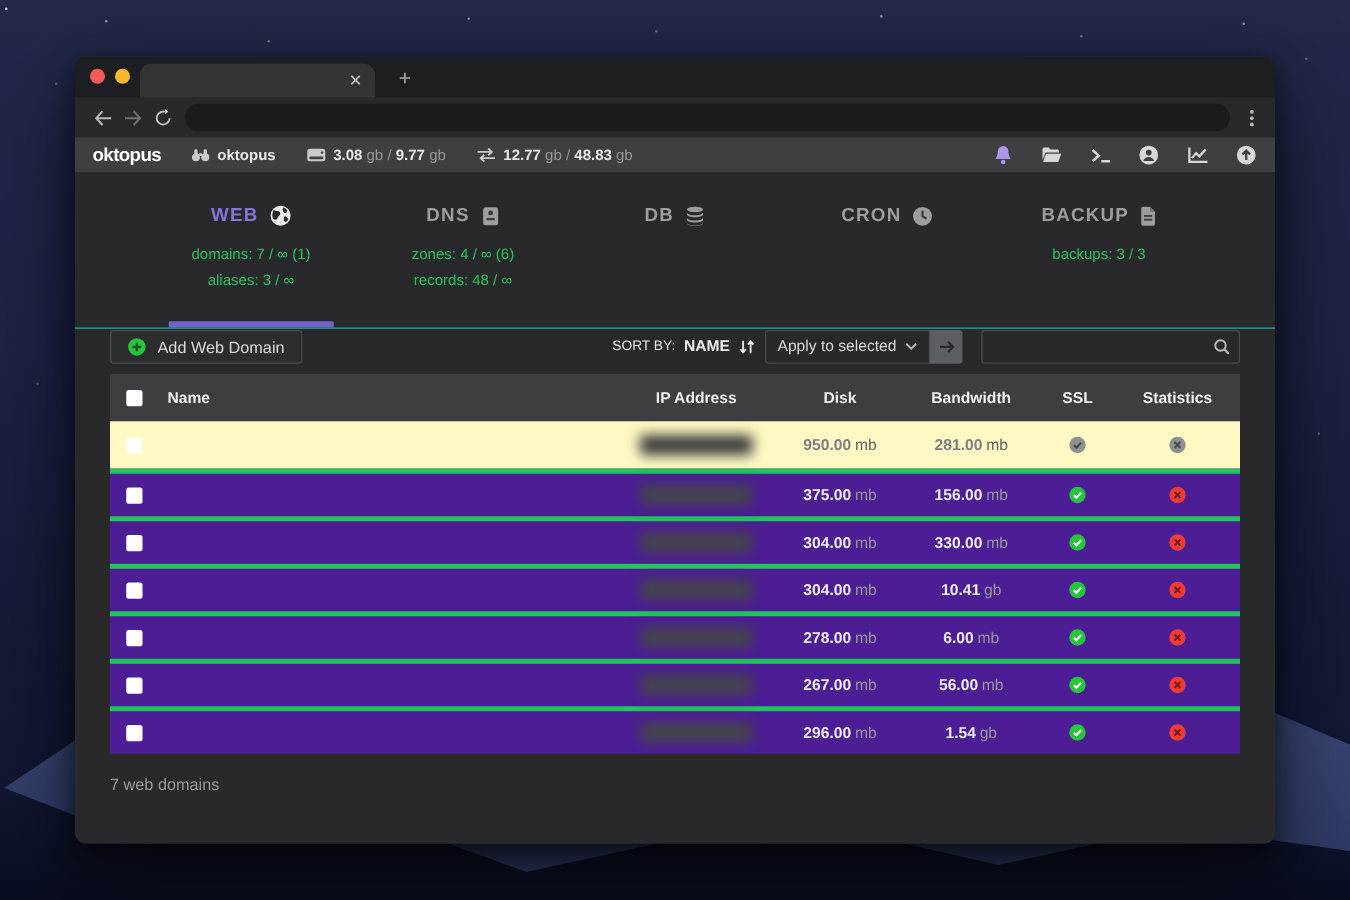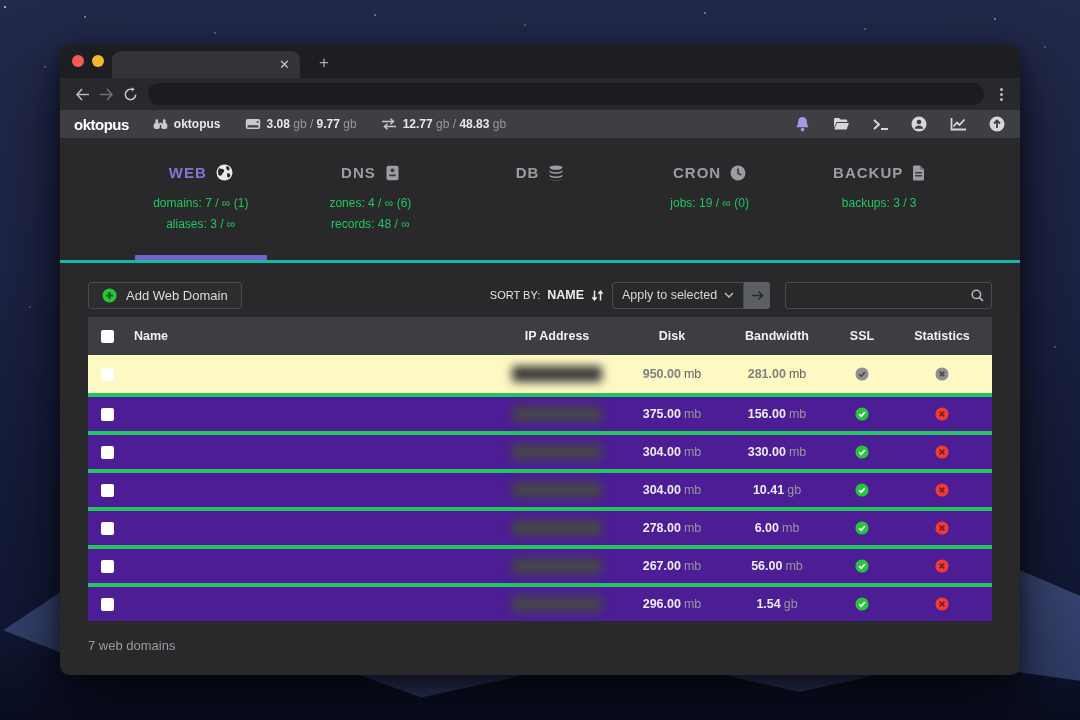--- a/index.html
+++ b/index.html
@@ -54,31 +54,31 @@
   .stat { display:flex; align-items:center; gap:6px; margin-left:24px; font-size:12px; }
   .stat svg { flex:none; }
   .stat .v { color:#e8e8ea; font-weight:bold; }
   .stat .u { color:#97989b; }
   .appbar-right { margin-left:auto; display:flex; align-items:center; gap:21px; }
   .abtn { width:18px; height:18px; display:flex; align-items:center; justify-content:center; color:#d6d7da; }
   .abtn.bell { color:#ab97ea; }
 
   
   .nav { position:relative; display:grid; grid-template-columns:repeat(5,1fr); padding:26px 56px 0;
-    height:125px; border-bottom:3px solid #14b8a6; background:#29292b; }
+    height:125px; border-bottom:1px solid #14b8a6; background:#29292b; }
   .navtab { text-align:center; position:relative; }
   .navtab .title { display:inline-flex; align-items:center; gap:9px; font-size:15px; letter-spacing:1px;
     color:#9c9da0; font-weight:bold; }
   .navtab.active .title .lbl { color:#8276d6; }
   .navtab .lines { margin-top:11px; font-size:12px; color:#22c55e; line-height:21px; }
   .underline { position:absolute; bottom:0; left:50%; transform:translateX(-50%); width:132px; height:5px;
     background:#7064cb; border-radius:1px; }
 
   
-  .toolbar { display:flex; align-items:center; margin:18px 28px 8px; height:28px; }
+  .toolbar { display:flex; align-items:center; margin:0 28px 8px; height:28px; }
   .add-btn { display:flex; align-items:center; gap:9px; background:#2c2d2f; border:1px solid #4a4b4e;
     border-radius:3px; height:27px; padding:0 13px; color:#dcdcde; font-size:13px; cursor:pointer; }
   .spacer { flex:1; }
   .sortgrp { display:flex; align-items:center; gap:7px; margin-right:8px; }
   .sort-lbl { color:#e5e5e5; font-size:11px; }
   .sort-val { color:#ececee; font-size:12.5px; font-weight:bold; }
   .select { display:flex; align-items:center; justify-content:space-between; width:132px; height:27px;
     background:#28292b; border:1px solid #4a4b4e; border-radius:3px 0 0 3px; padding:0 9px;
     color:#d8d8da; font-size:12.5px; }
   .go-btn { width:26px; height:27px; background:#5b5e62; border-radius:0 3px 3px 0; display:flex;
@@ -284,23 +284,20 @@
         </span>
       </div>
       <div class="navtab">
         <span class="title">
             <span class="lbl">CRON</span>
           <svg width="16" height="16" viewBox="0 0 16 16">
               <circle cx="8" cy="8" r="7.5" fill="#9c9da0"></circle>
               <path d="M8 3.5 V8 L11.2 10" stroke="#3a3b3e" stroke-width="1.7" fill="none"></path>
             </svg>
         </span>
-        <div class="lines">
-            <div>jobs: 19 / ∞ (0)</div>
-          </div>
       </div>
       <div class="navtab">
         <span class="title">
             <span class="lbl">BACKUP</span>
           <svg width="13" height="16" viewBox="0 0 13 16">
               <path d="M1 2 C1 1 1.7 0.4 2.6 0.4 H8 L12 4.4 V14 C12 15 11.3 15.6 10.4 15.6 H2.6 C1.7 15.6 1 15 1 14 Z" fill="#9c9da0"></path>
               <path d="M8 0.4 L12 4.4 H8 Z" fill="#6f7073"></path>
               <rect x="3.2" y="7" width="6.6" height="1.5" fill="#3a3b3e"></rect>
               <rect x="3.2" y="10" width="6.6" height="1.5" fill="#3a3b3e"></rect>
             </svg>

